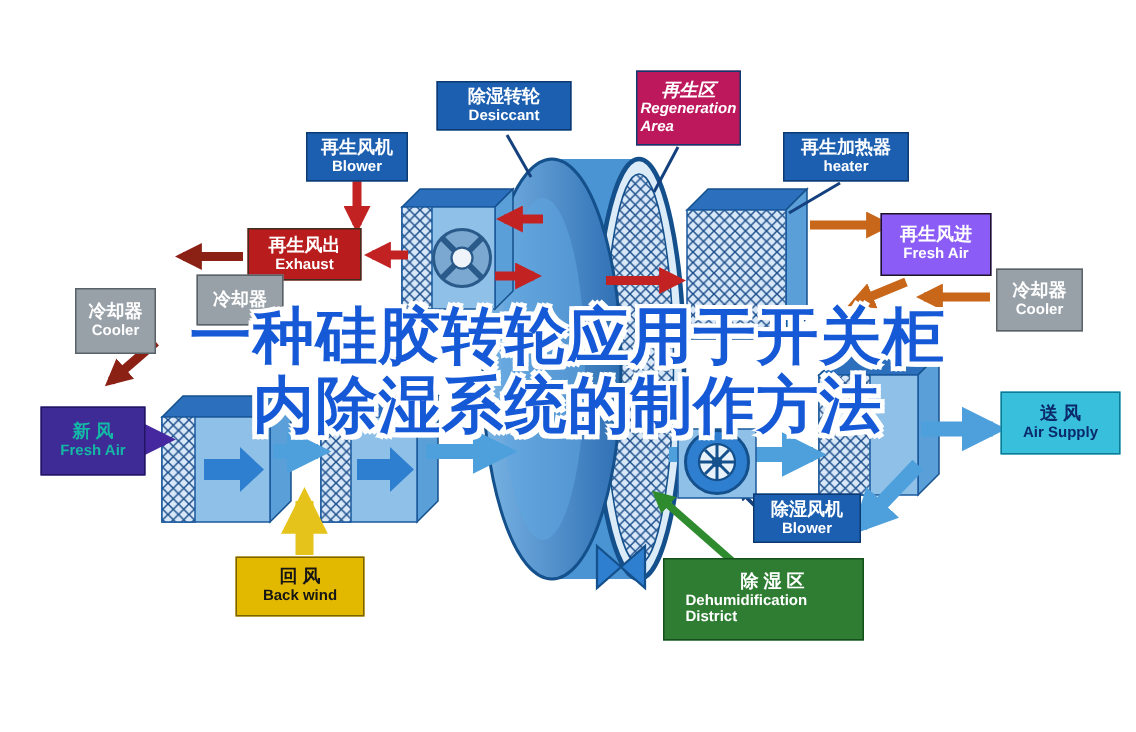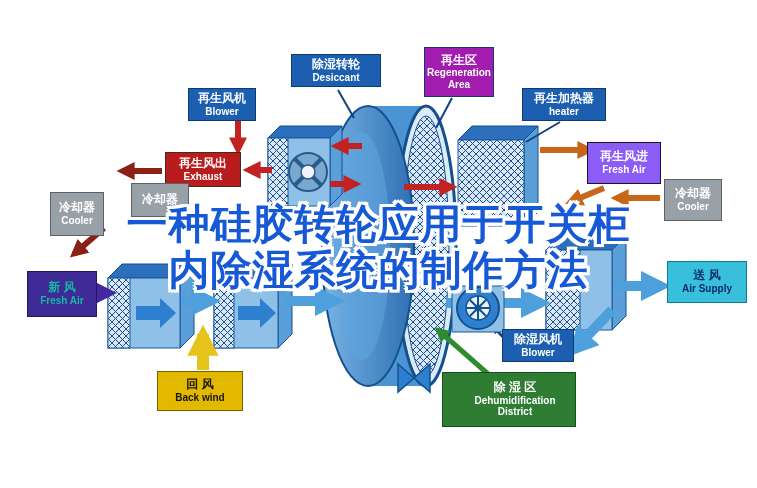--- a/index.html
+++ b/index.html
@@ -3,28 +3,28 @@
 <meta charset="utf-8">
 <style>
   html,body{margin:0;padding:0;background:#ffffff;}
   .stage{
     position:relative;width:757px;height:488px;background:#ffffff;
     overflow:hidden;font-family:"Liberation Sans",sans-serif;
   }
   svg.layer{position:absolute;left:0;top:0;}
   .label{
     position:absolute;display:flex;flex-direction:column;align-items:center;
-    justify-content:center;text-align:center;box-sizing:border-box;
+    justify-content:center;text-align:left;box-sizing:border-box;
     line-height:1.15;padding:1px 2px;border:1px solid #123;
   }
   .label .zh{font-size:12px;font-weight:bold;white-space:nowrap;}
   .label .en{font-size:10px;font-weight:bold;word-break:break-word;}
   .en-break .en{word-break:break-all;}
   .lbl-blue{background:#1c5fb0;color:#fff;border-color:#0d3a70;}
-  .lbl-blue2{background:#a21caf;color:#fff;border-color:#0d3a70;}
+  .lbl-blue2{background:#be185d;color:#fff;border-color:#0d3a70;font-style:italic;}
   .lbl-brown{background:#b91c1c;color:#fff;border-color:#3e2e20;}
   .lbl-gray{background:#98a0a8;color:#fff;border-color:#5a6268;}
   .lbl-purple{background:#3f2b96;color:#14b8a6;border-color:#241563;margin-left:20px;}
   .lbl-yellow{background:#e3b900;color:#151515;border-color:#7a6200;}
   .lbl-cyan{background:#38bfdc;color:#0a2a6a;border-color:#0e7a94;}
   .lbl-green{background:#2e7d32;color:#fff;border-color:#14501a;padding-left:14px;}
   .lbl-dark{background:#8b5cf6;color:#fff;border-color:#1c1426;}
   .title-overlay{
     position:absolute;left:0;right:0;text-align:center;font-weight:bold;
     color:#1659d6;letter-spacing:1px;font-size:41px;line-height:1.08;
@@ -166,21 +166,21 @@
   <div class="label lbl-blue" style="left:291px;top:54px;width:90px;height:33px">
     <span class="zh">除湿转轮</span>
     <span class="en">Desiccant</span>
   </div>
 
   <div class="label lbl-blue2 en-break" style="left:424px;top:47px;width:70px;height:50px">
     <span class="zh">再生区</span>
     <span class="en">Regeneration Area</span>
   </div>
 
-  <div class="label lbl-blue" style="left:188px;top:88px;width:68px;height:33px">
+  <div class="label lbl-blue" style="left:204px;top:88px;width:68px;height:33px">
     <span class="zh">再生风机</span>
     <span class="en">Blower</span>
   </div>
 
   <div class="label lbl-blue" style="left:522px;top:88px;width:84px;height:33px">
     <span class="zh">再生加热器</span>
     <span class="en">heater</span>
   </div>
 
   <div class="label lbl-brown" style="left:165px;top:152px;width:76px;height:35px">

